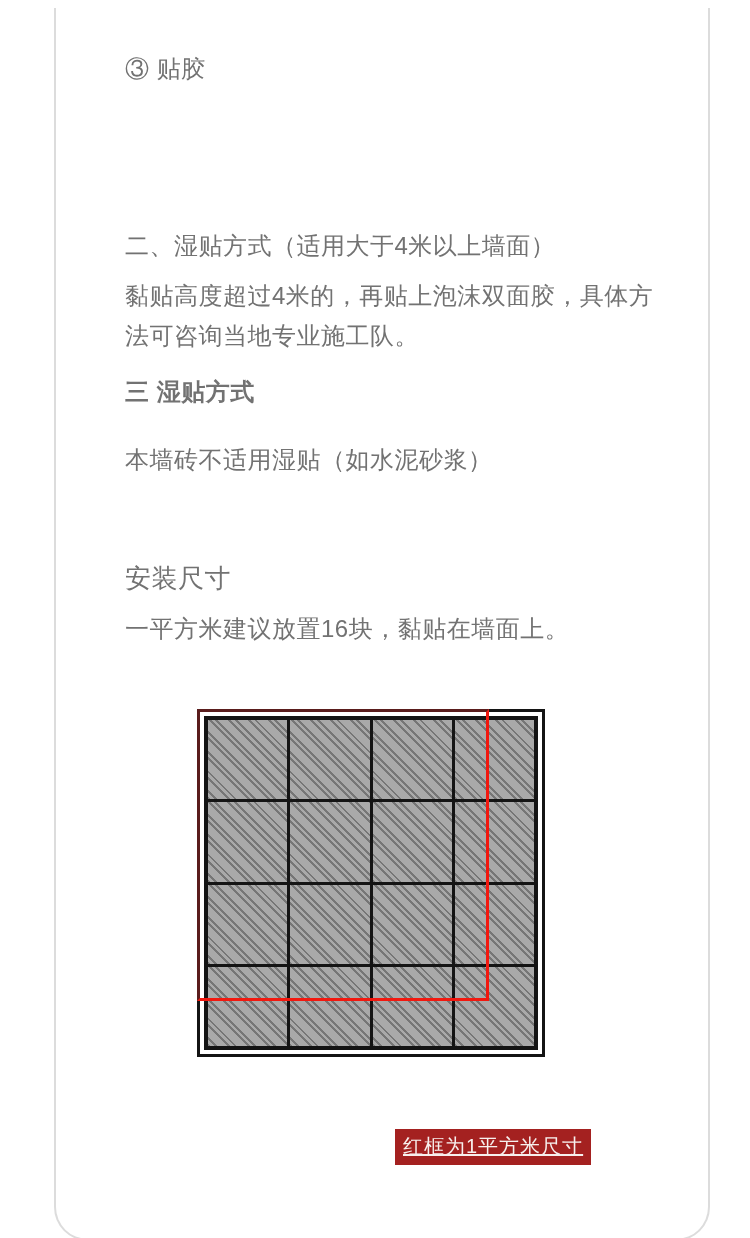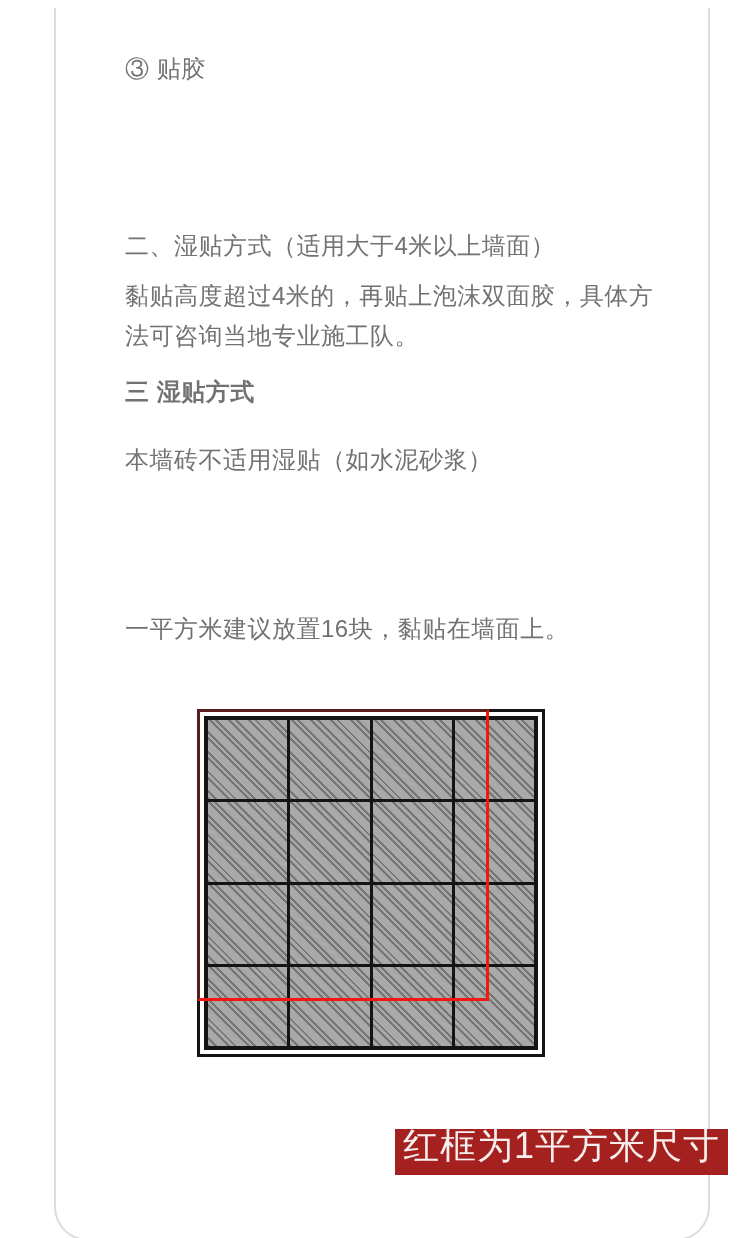--- a/index.html
+++ b/index.html
@@ -74,45 +74,47 @@
     height: 292px;
     border: 3px solid;
     border-color: var(--frame-overlap-red, #5a1d1d) var(--frame-red, #f2180f)
                   var(--frame-red, #f2180f) var(--frame-overlap-red, #5a1d1d);
     pointer-events: none;
   }
   .sqm-caption {
     position: absolute;
     left: 339px;
     top: 1121px;
-    height: 46px;
+    height: 36px;
     line-height: 34px;
     padding: 0 8px;
     background: var(--caption-bg, #a42120);
     color: var(--caption-text, #f7efed);
-    font-size: 36px;
+    font-size: 20px;
     letter-spacing: 1px;
     white-space: nowrap;
+    text-decoration: underline;
   }
 </style>
 </head>
 <body>
 
 <div class="page">
   <div class="card">
 
     <div class="txt step3-title">③ 贴胶</div>
 
     <div class="txt dry-title">二、湿贴方式（适用大于4米以上墙面）</div>
     <div class="txt dry-body">黏贴高度超过4米的，再贴上泡沫双面胶，具体方
 法可咨询当地专业施工队。</div>
 
     <div class="txt wet-title">三 湿贴方式</div>
     <div class="txt wet-body">本墙砖不适用湿贴（如水泥砂浆）</div>
 
+    <div class="txt install-title">安装尺寸</div>
     <div class="txt install-body">一平方米建议放置16块，黏贴在墙面上。</div>
 
     <div class="tile-grid">
       <div class="tiles" style="grid-template-columns: repeat(4, 1fr); grid-template-rows: repeat(4, 1fr);">
           <div class="tile"></div>
           <div class="tile"></div>
           <div class="tile"></div>
           <div class="tile"></div>
           <div class="tile"></div>
           <div class="tile"></div>

